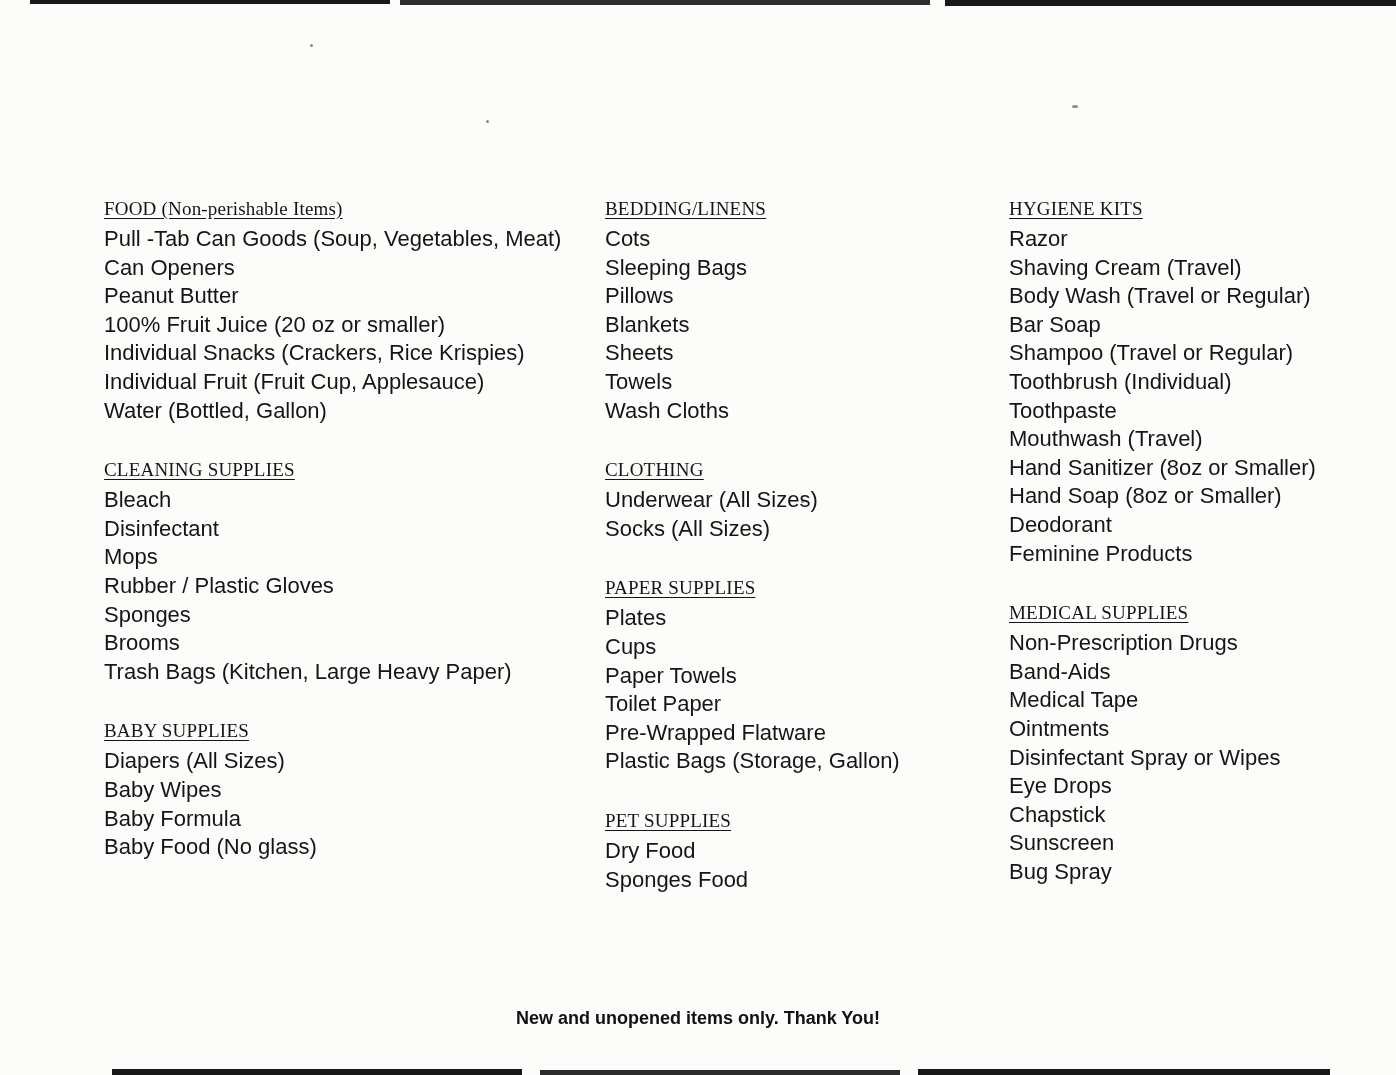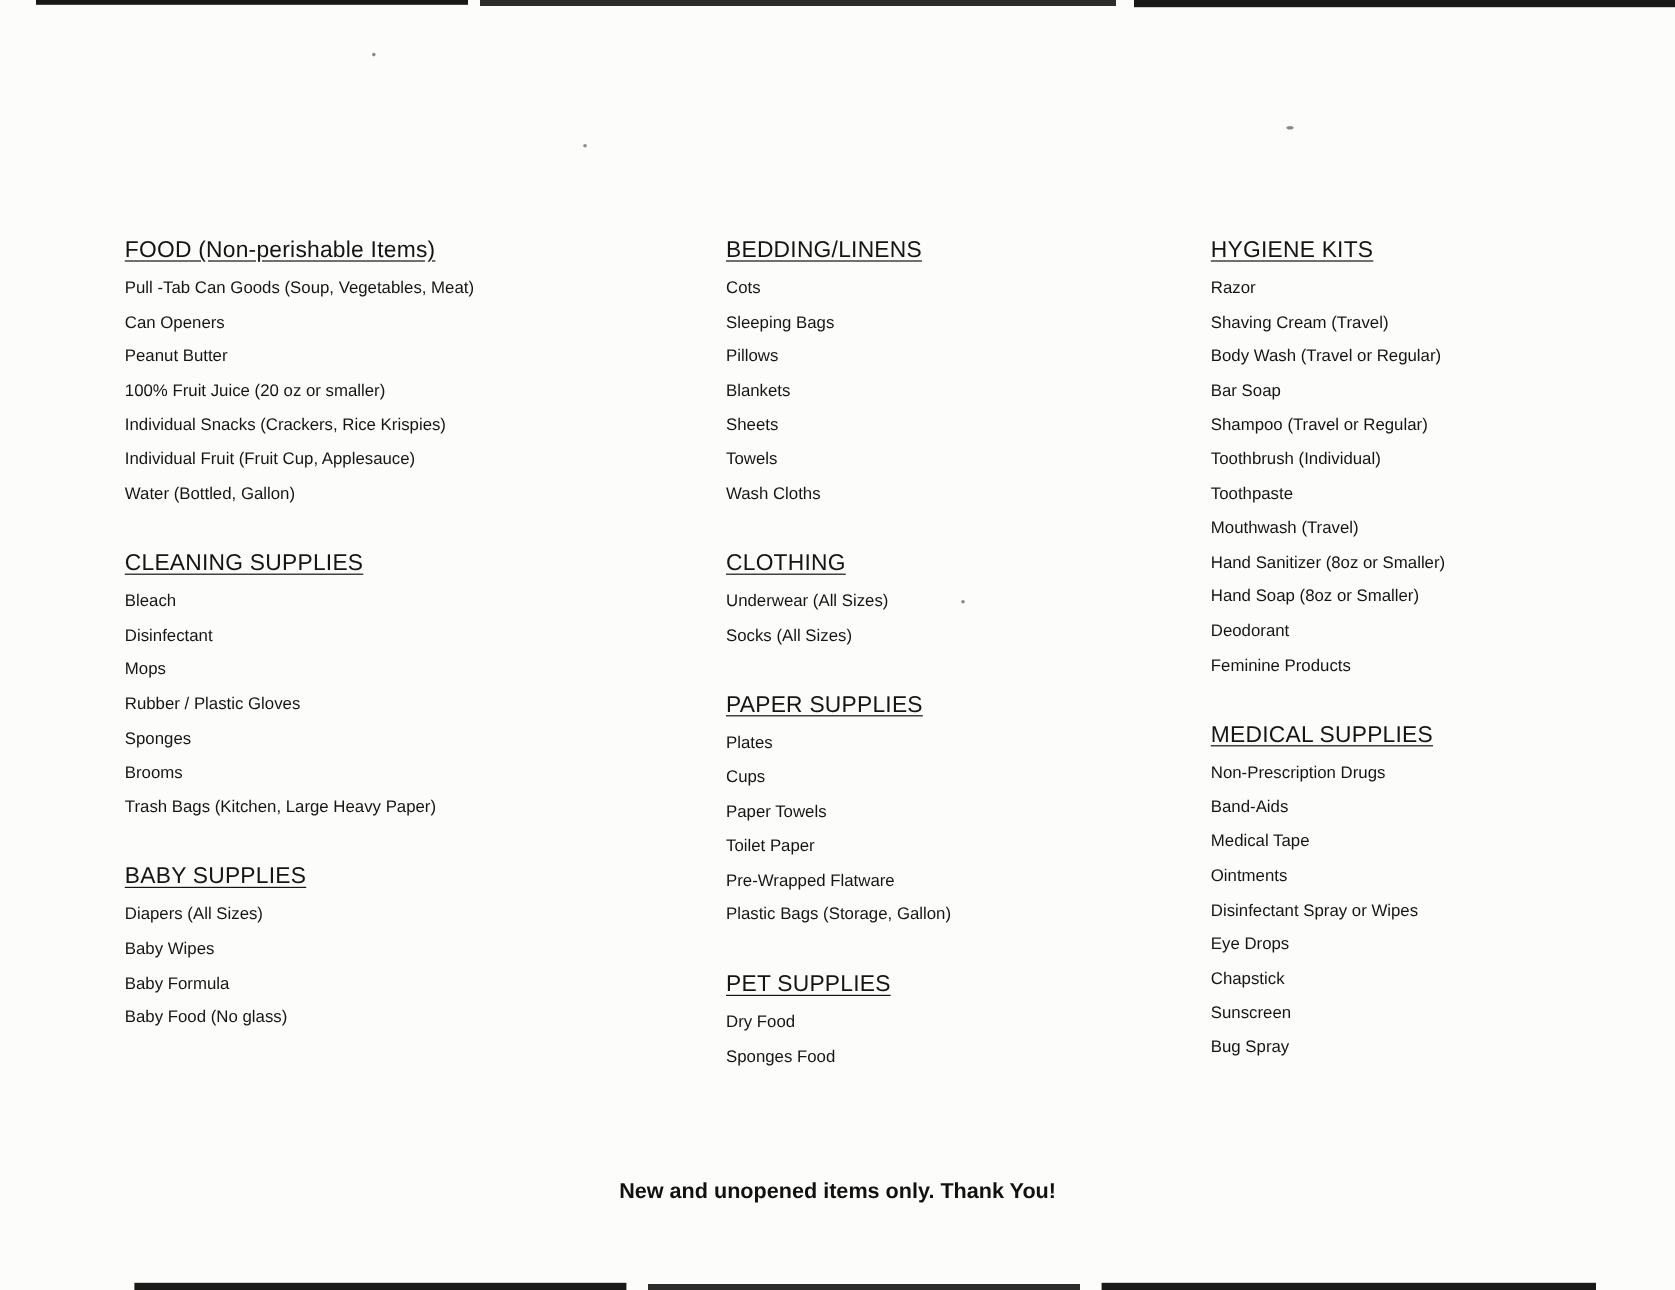--- a/index.html
+++ b/index.html
@@ -26,29 +26,30 @@
   .col-3 { left: 1009px; width: 400px; }
   .section { margin-bottom: 30px; }
   .section-title {
     font-size: 19px;
     line-height: 29px;
     text-decoration: underline;
     text-underline-offset: 3px;
     letter-spacing: 0.2px;
     margin-bottom: 2px;
     white-space: nowrap;
+    font-family: Liberation Serif, serif;
   }
   .item {
-    font-size: 14px;
+    font-size: 22px;
     line-height: 28.6px;
     white-space: nowrap;
   }
   .footer-note {
     position: absolute;
-    top: 982px;
+    top: 1008px;
     left: 0;
     width: 100%;
     text-align: center;
     font-weight: bold;
     font-size: 18px;
     color: #111;
   }
   .scan-bar {
     position: absolute;
     background: #181818;

